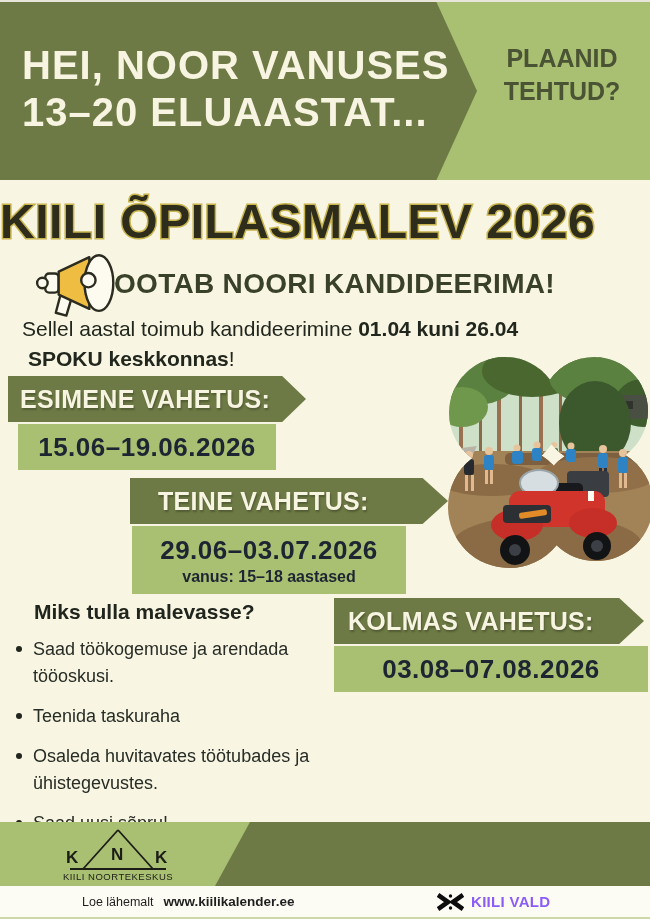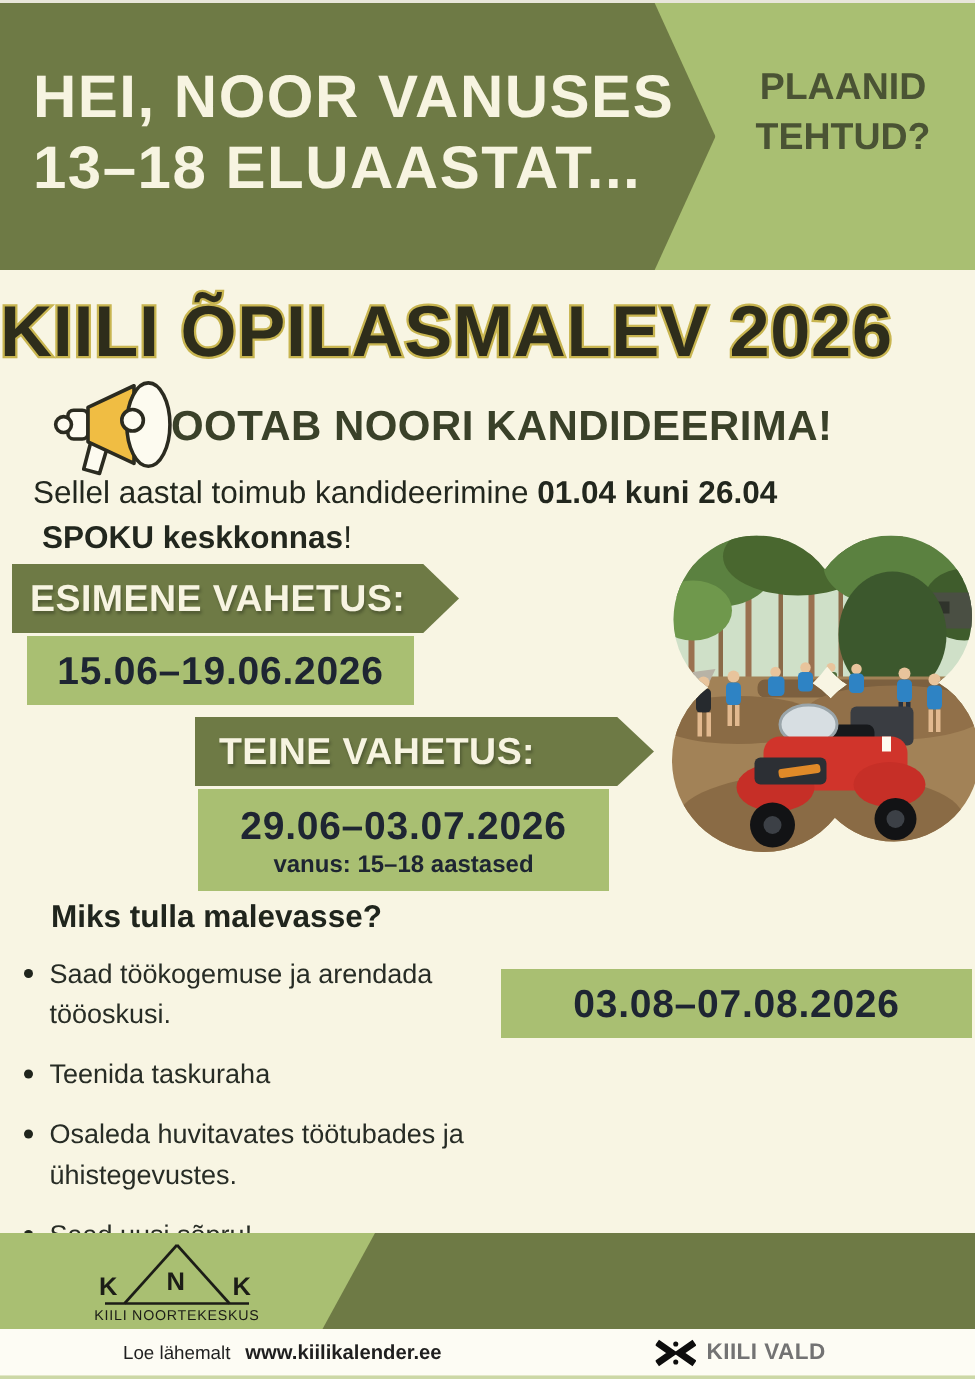--- a/index.html
+++ b/index.html
@@ -38,21 +38,21 @@
     text-shadow:1px 2px 2px rgba(30,35,20,.35);
   }
   .datebox{
     position:absolute;background:#a9bf72;display:flex;flex-direction:column;
     align-items:center;justify-content:center;color:#1e2532;font-weight:800;
   }
   .datebox .date{font-size:26px;letter-spacing:.5px;}
   .datebox .note{font-size:16px;margin-top:2px;}
   .b1{left:8px;top:374px;width:286px;padding-left:12px;}
   .d1{left:18px;top:422px;width:258px;height:46px;}
-  .b2{left:130px;top:476px;width:290px;padding-left:16px;}
+  .b2{left:130px;top:476px;width:290px;padding-left:28px;}
   .d2{left:132px;top:524px;width:274px;height:68px;}
   .b3{left:334px;top:596px;width:296px;padding-left:14px;}
   .d3{left:334px;top:644px;width:314px;height:46px;}
   
   .why-h{position:absolute;left:34px;top:598px;font-size:21px;font-weight:800;color:#20251d;}
   .why-list{position:absolute;left:16px;top:634px;width:318px;list-style:none;margin:0;padding:0;}
   .why-list li{display:flex;gap:11px;margin-bottom:13px;font-size:18px;line-height:1.5;color:#272c25;}
   .dot{flex:0 0 auto;width:6px;height:6px;border-radius:50%;background:#20251d;margin-top:10px;}
   
   .photo{position:absolute;left:447px;top:353px;}
@@ -63,34 +63,34 @@
     -webkit-clip-path:polygon(0 0,100% 0,86% 100%,0 100%);
     clip-path:polygon(0 0,100% 0,86% 100%,0 100%);
   }
   .contact{position:absolute;left:270px;top:820px;height:64px;display:flex;align-items:center;color:#f7f4e1;font-size:22px;font-weight:600;white-space:nowrap;}
   .knk{position:absolute;left:52px;top:825px;}
   
   .strip{position:absolute;left:0;top:884px;width:650px;height:31px;background:#fdfcf4;}
   .strip-left{position:absolute;left:82px;top:0;height:31px;display:flex;align-items:center;gap:10px;color:#1f1f1f;}
   .strip-left .lbl{font-size:12.5px;text-align:right;}
   .strip-left .url{font-size:13.5px;font-weight:800;}
-  .strip-right{position:absolute;left:437px;top:0;height:31px;display:flex;align-items:center;gap:7px;color:#737373;}
+  .strip-right{position:absolute;left:437px;top:0;height:31px;display:flex;align-items:center;gap:7px;color:#8b5cf6;}
   .strip-right .muni{font-size:15px;font-weight:800;letter-spacing:.3px;}
   .bottom-edge{position:absolute;left:0;bottom:0;width:650px;height:4px;background:#ccd8a6;}
 </style>
 </head>
 <body>
 
 <div class="poster">
 
   <div class="hdr-light"></div>
   <div class="hdr-olive"></div>
   <div class="hdr-text">
     <div>HEI, NOOR VANUSES</div>
-    <div>13–18 ELUAASTAT...</div>
+    <div>13–20 ELUAASTAT...</div>
   </div>
   <div class="hdr-q">
     <div>PLAANID</div>
     <div>TEHTUD?</div>
   </div>
 
   <div class="title">KIILI ÕPILASMALEV 2026</div>
 
   <svg class="megaphone" width="92" height="72" viewBox="0 0 96 74">
     <g stroke="#2b2b20" stroke-width="2.5" stroke-linejoin="round">
@@ -213,20 +213,23 @@
     </div>
 
   <div class="banner b2">
       <span>TEINE VAHETUS:</span>
     </div>
   <div class="datebox d2">
     <span class="date">29.06–03.07.2026</span>
     <span class="note">vanus: 15–18 aastased</span>
   </div>
 
+  <div class="banner b3">
+      <span>KOLMAS VAHETUS:</span>
+    </div>
   <div class="datebox d3">
       <span class="date">03.08–07.08.2026</span>
     </div>
 
   <div class="why-h">Miks tulla malevasse?</div>
   <ul class="why-list">
     <li>
         <span class="dot"></span>
         <span>Saad töökogemuse ja arendada tööoskusi.</span>
       </li>

